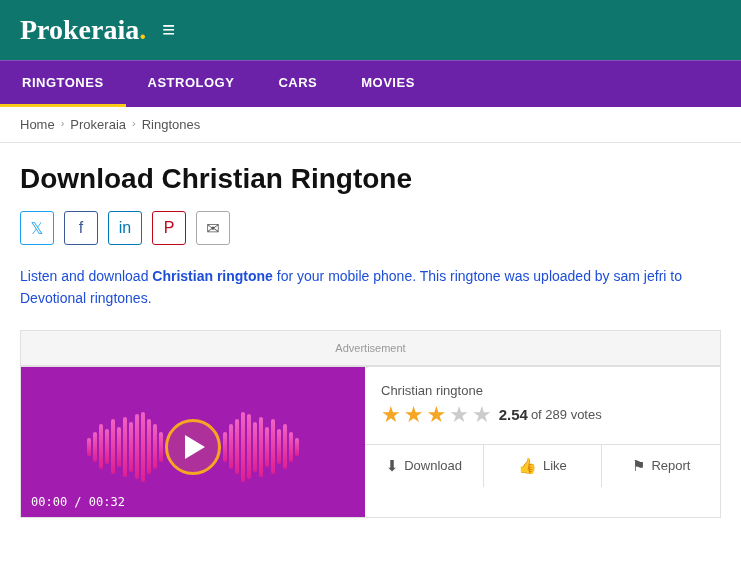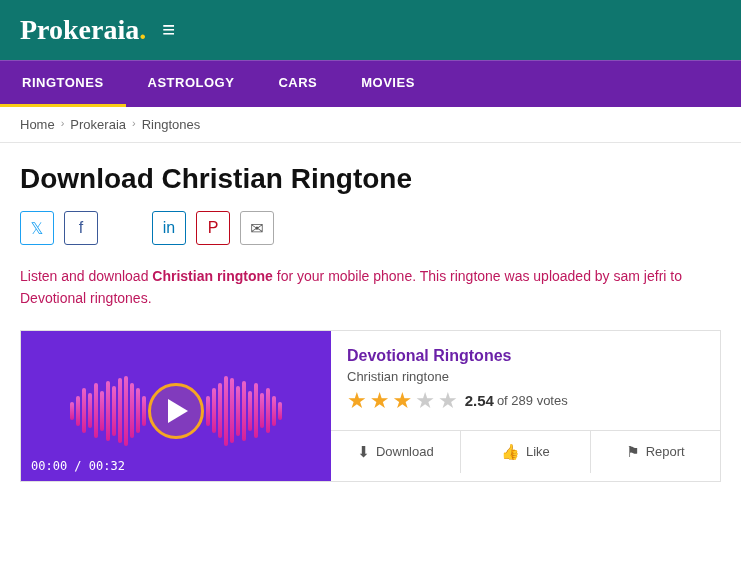--- a/index.html
+++ b/index.html
@@ -87,29 +87,29 @@
       border-radius: 3px;
       display: flex;
       align-items: center;
       justify-content: center;
       cursor: pointer;
       font-size: 16px;
       text-decoration: none;
     }
     .social-twitter { color: #1da1f2; border: 1.5px solid #1da1f2; }
     .social-facebook { color: #3b5998; border: 1.5px solid #3b5998; }
-    .social-linkedin { color: #0077b5; border: 1.5px solid #0077b5; margin-left: 44px; }
+    .social-linkedin { color: #0077b5; border: 1.5px solid #0077b5; }
     .social-pinterest { color: #bd081c; border: 1.5px solid #bd081c; }
     .social-email { color: #555; border: 1.5px solid #aaa; }
 
     
     .description {
       font-size: 14px;
       line-height: 1.6;
-      color: #be185d;
+      color: #1d4ed8;
       margin-bottom: 20px;
     }
     .description strong { font-weight: bold; }
 
     
     .ad-banner {
       background: #f5f5f5;
       border: 1px solid #e0e0e0;
       text-align: center;
       padding: 8px;
@@ -122,22 +122,22 @@
       justify-content: center;
     }
 
     
     .player-card {
       display: flex;
       border: 1px solid #e0e0e0;
       margin-top: 0;
     }
     .player-visual {
-      background: #6d28d9;
-      width: 310px;
+      background: #a21caf;
+      width: 344px;
       min-height: 150px;
       position: relative;
       display: flex;
       align-items: center;
       justify-content: center;
       flex-shrink: 0;
     }
     
     .waveform {
       position: absolute;
@@ -282,20 +282,23 @@
     <a class="social-btn social-facebook" title="Facebook">f</a>
     <a class="social-btn social-linkedin" title="LinkedIn">in</a>
     <a class="social-btn social-pinterest" title="Pinterest">P</a>
     <a class="social-btn social-email" title="Email">✉</a>
   </div>
 
   <p class="description">
     <span>Listen and download </span><strong>Christian ringtone</strong><span> for your mobile phone. This ringtone was uploaded by sam jefri to Devotional ringtones.</span>
   </p>
 
+  <div class="ad-banner">
+    <span>Advertisement</span>
+  </div>
 
   <div class="player-card">
 
     <div class="player-visual">
 
       <div class="waveform">
         <div class="wave-bar" style="height:18px"></div>
         <div class="wave-bar" style="height:30px"></div>
         <div class="wave-bar" style="height:45px"></div>
         <div class="wave-bar" style="height:35px"></div>
@@ -325,21 +328,20 @@
         <div class="wave-bar" style="height:45px"></div>
         <div class="wave-bar" style="height:30px"></div>
         <div class="wave-bar" style="height:18px"></div>
       </div>
       <div class="time-display">
         <span>00:00</span> / <span>00:32</span>
       </div>
     </div>
 
     <div class="player-info">
-      <div class="ringtone-category">Devotional Ringtones</div>
       <div class="ringtone-name">Christian ringtone</div>
       <div class="stars-row">
         <span class="star">★</span>
         <span class="star">★</span>
         <span class="star">★</span>
         <span class="star-empty">★</span>
         <span class="star-empty">★</span>
         <span class="rating-text">2.54</span>
         <span class="votes-text">of 289 votes</span>
       </div>

